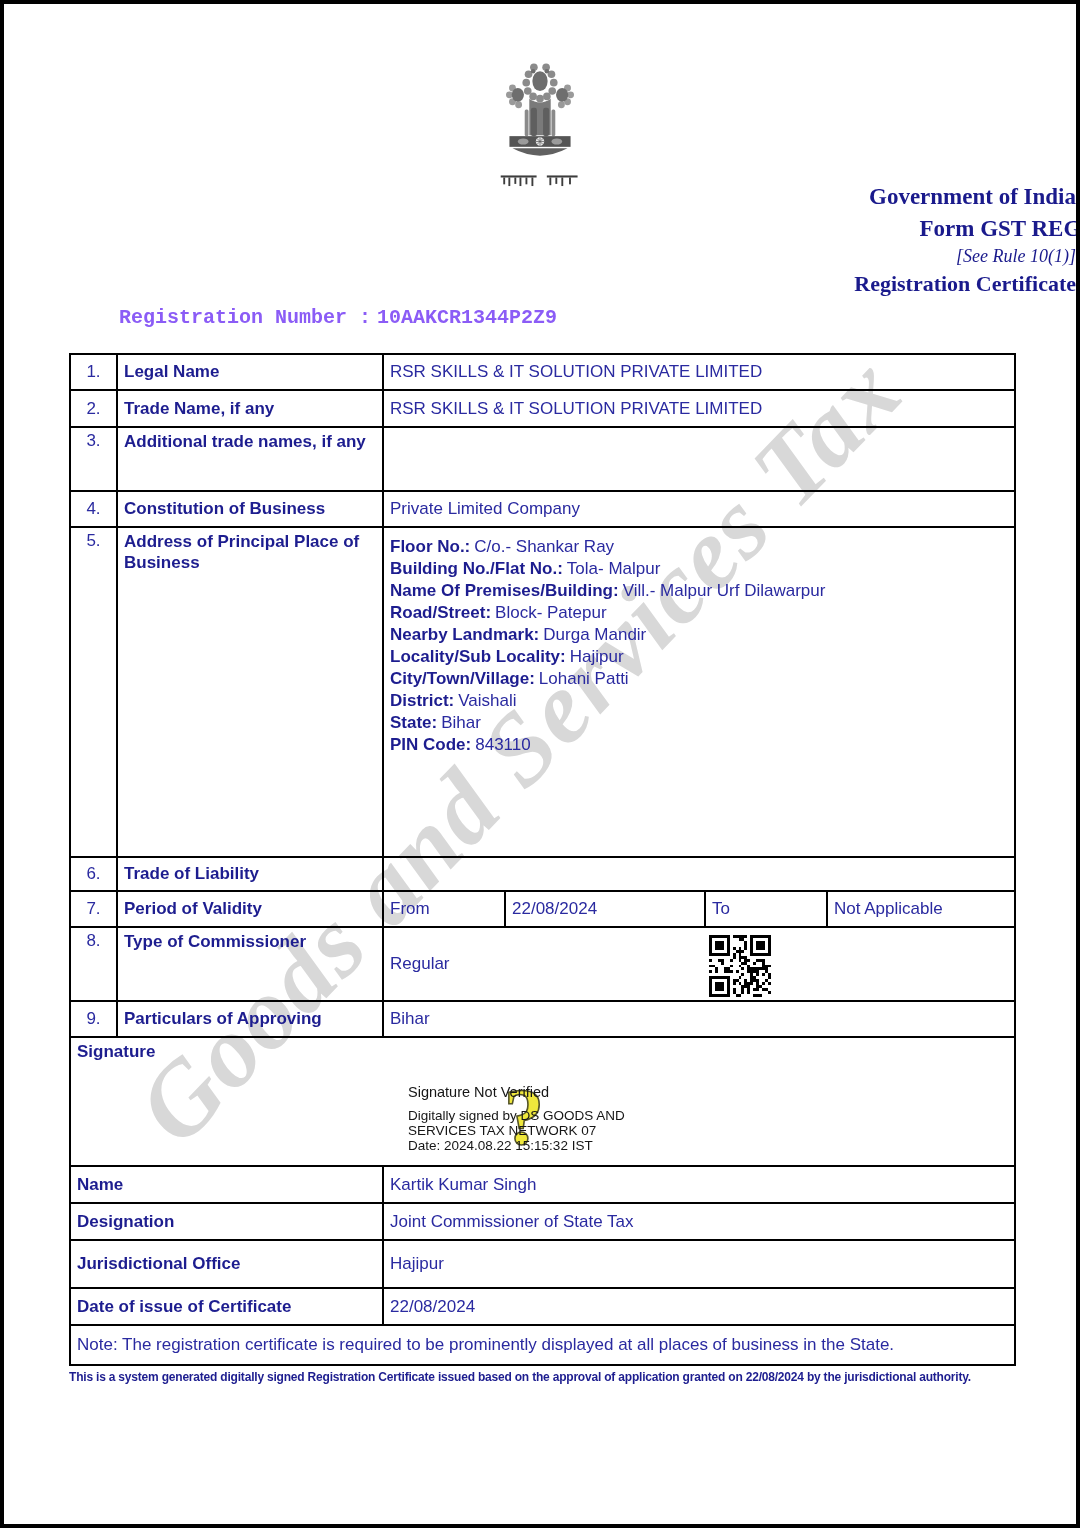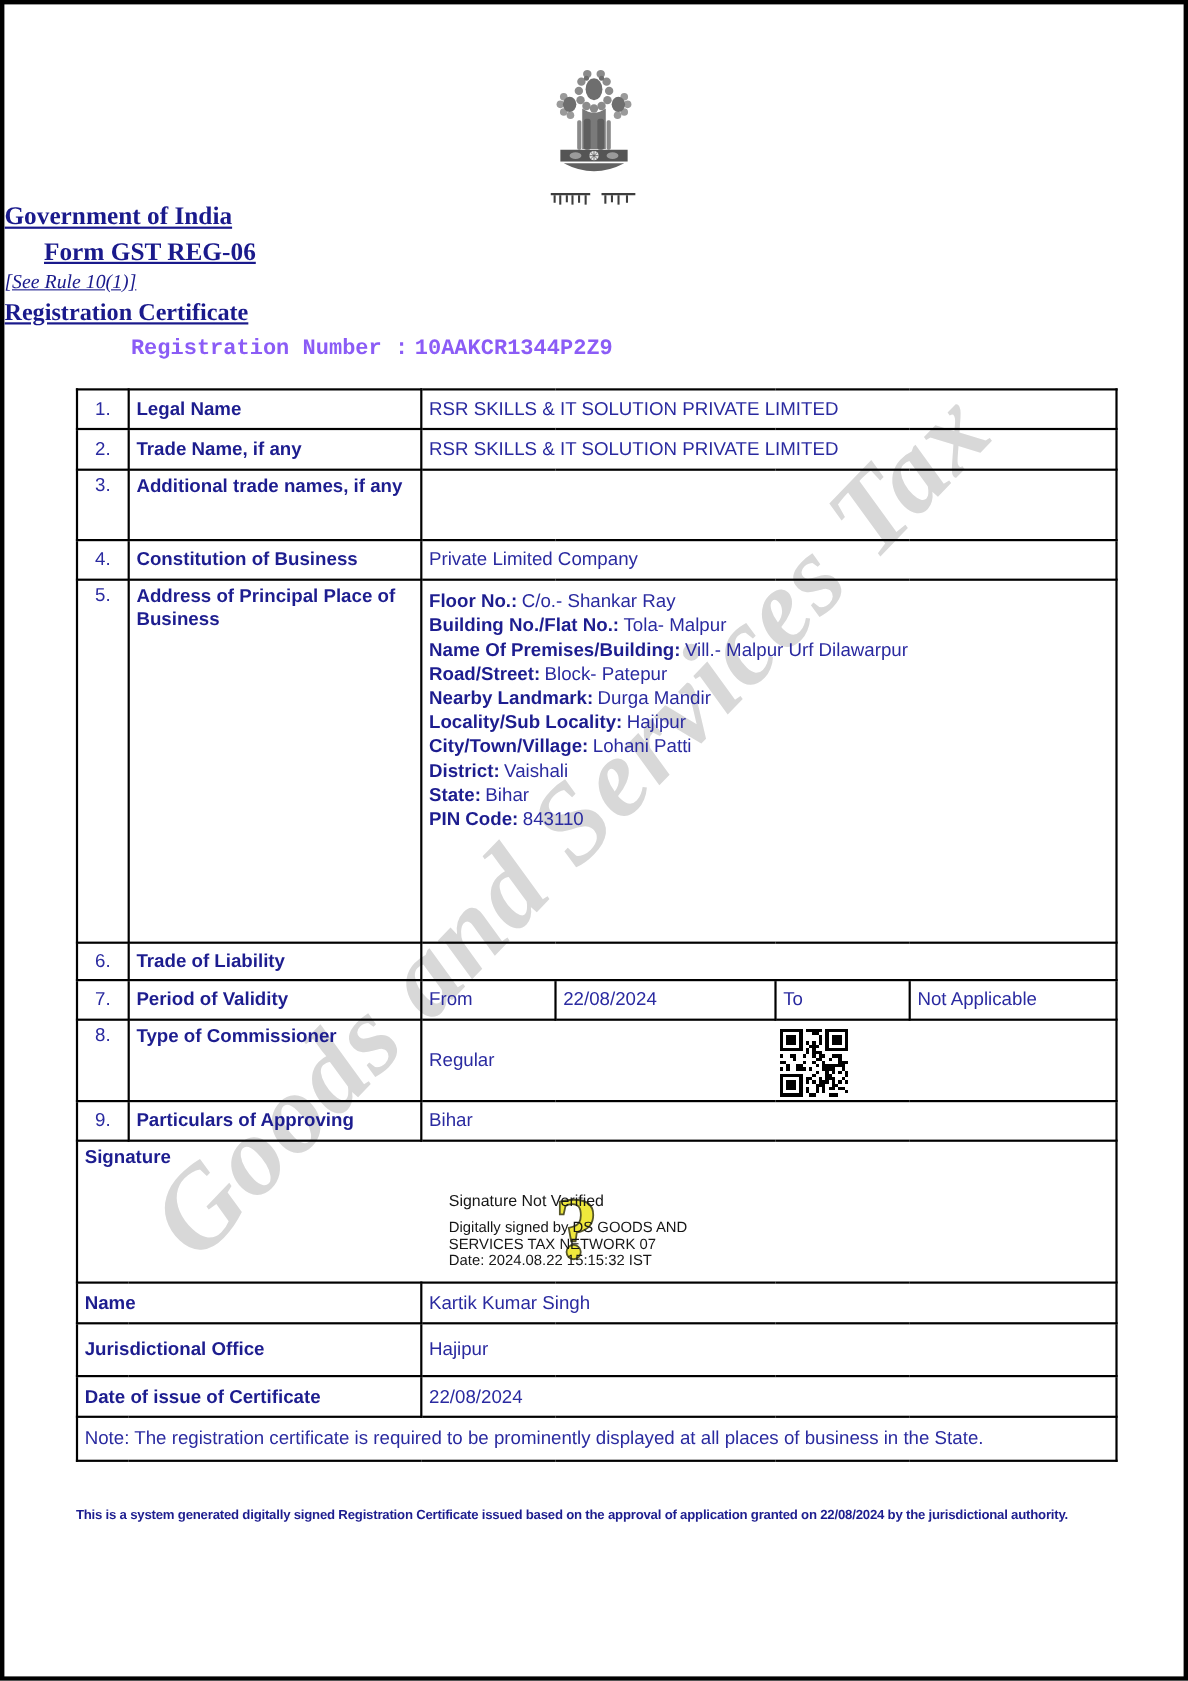--- a/index.html
+++ b/index.html
@@ -11,22 +11,22 @@
   
   .watermark{
     position:absolute;left:515px;top:745px;z-index:0;
     transform:translate(-50%,-50%) rotate(-46deg);
     font-family:"Liberation Serif",serif;font-style:italic;font-weight:bold;
     font-size:102px;color:#d8d8d8;white-space:nowrap;letter-spacing:2px;
   }
   
   .emblem-wrap{position:absolute;left:50%;top:58px;transform:translateX(-50%);
     z-index:1;text-align:center;}
-  .titles{position:absolute;left:0;width:100%;text-align:left;z-index:1;
-    color:#1a1a8c;font-family:"Liberation Serif",serif;text-decoration:underline;}
+  .titles{position:absolute;left:0;width:100%;text-align:right;z-index:1;
+    color:#1a1a8c;font-family:"Liberation Serif",serif;}
   .t1{top:180px;font-size:23px;font-weight:bold;}
   .t2{top:212px;font-size:23px;font-weight:bold;padding-left:36px;}
   .t3{top:242px;font-size:18px;font-style:italic;}
   .t4{top:267px;font-size:22px;font-weight:bold;}
   .regnum{position:absolute;left:115px;top:302px;z-index:1;
     font-family:Liberation Mono, monospace;font-weight:bold;font-size:20px;color:#8b5cf6;}
   .regnum span{margin-right:6px;}
   
   table.cert{position:absolute;left:65px;top:349px;z-index:1;width:945px;
     border-collapse:collapse;table-layout:fixed;}
@@ -260,20 +260,24 @@
           <div class="s2">SERVICES TAX NETWORK 07</div>
           <div class="s2">Date: 2024.08.22 15:15:32 IST</div>
         </div>
       </td>
     </tr>
 
     <tr style="height:37px">
       <td class="lbl" colspan="2">Name</td>
       <td class="val" colspan="4">Kartik Kumar Singh</td>
     </tr>
+    <tr style="height:37px">
+      <td class="lbl" colspan="2">Designation</td>
+      <td class="val" colspan="4">Joint Commissioner of State Tax</td>
+    </tr>
     <tr style="height:48px">
       <td class="lbl" colspan="2">Jurisdictional Office</td>
       <td class="val" colspan="4">Hajipur</td>
     </tr>
     <tr style="height:37px">
       <td class="lbl" colspan="2">Date of issue of Certificate</td>
       <td class="val" colspan="4">22/08/2024</td>
     </tr>
 
     <tr style="height:40px">

